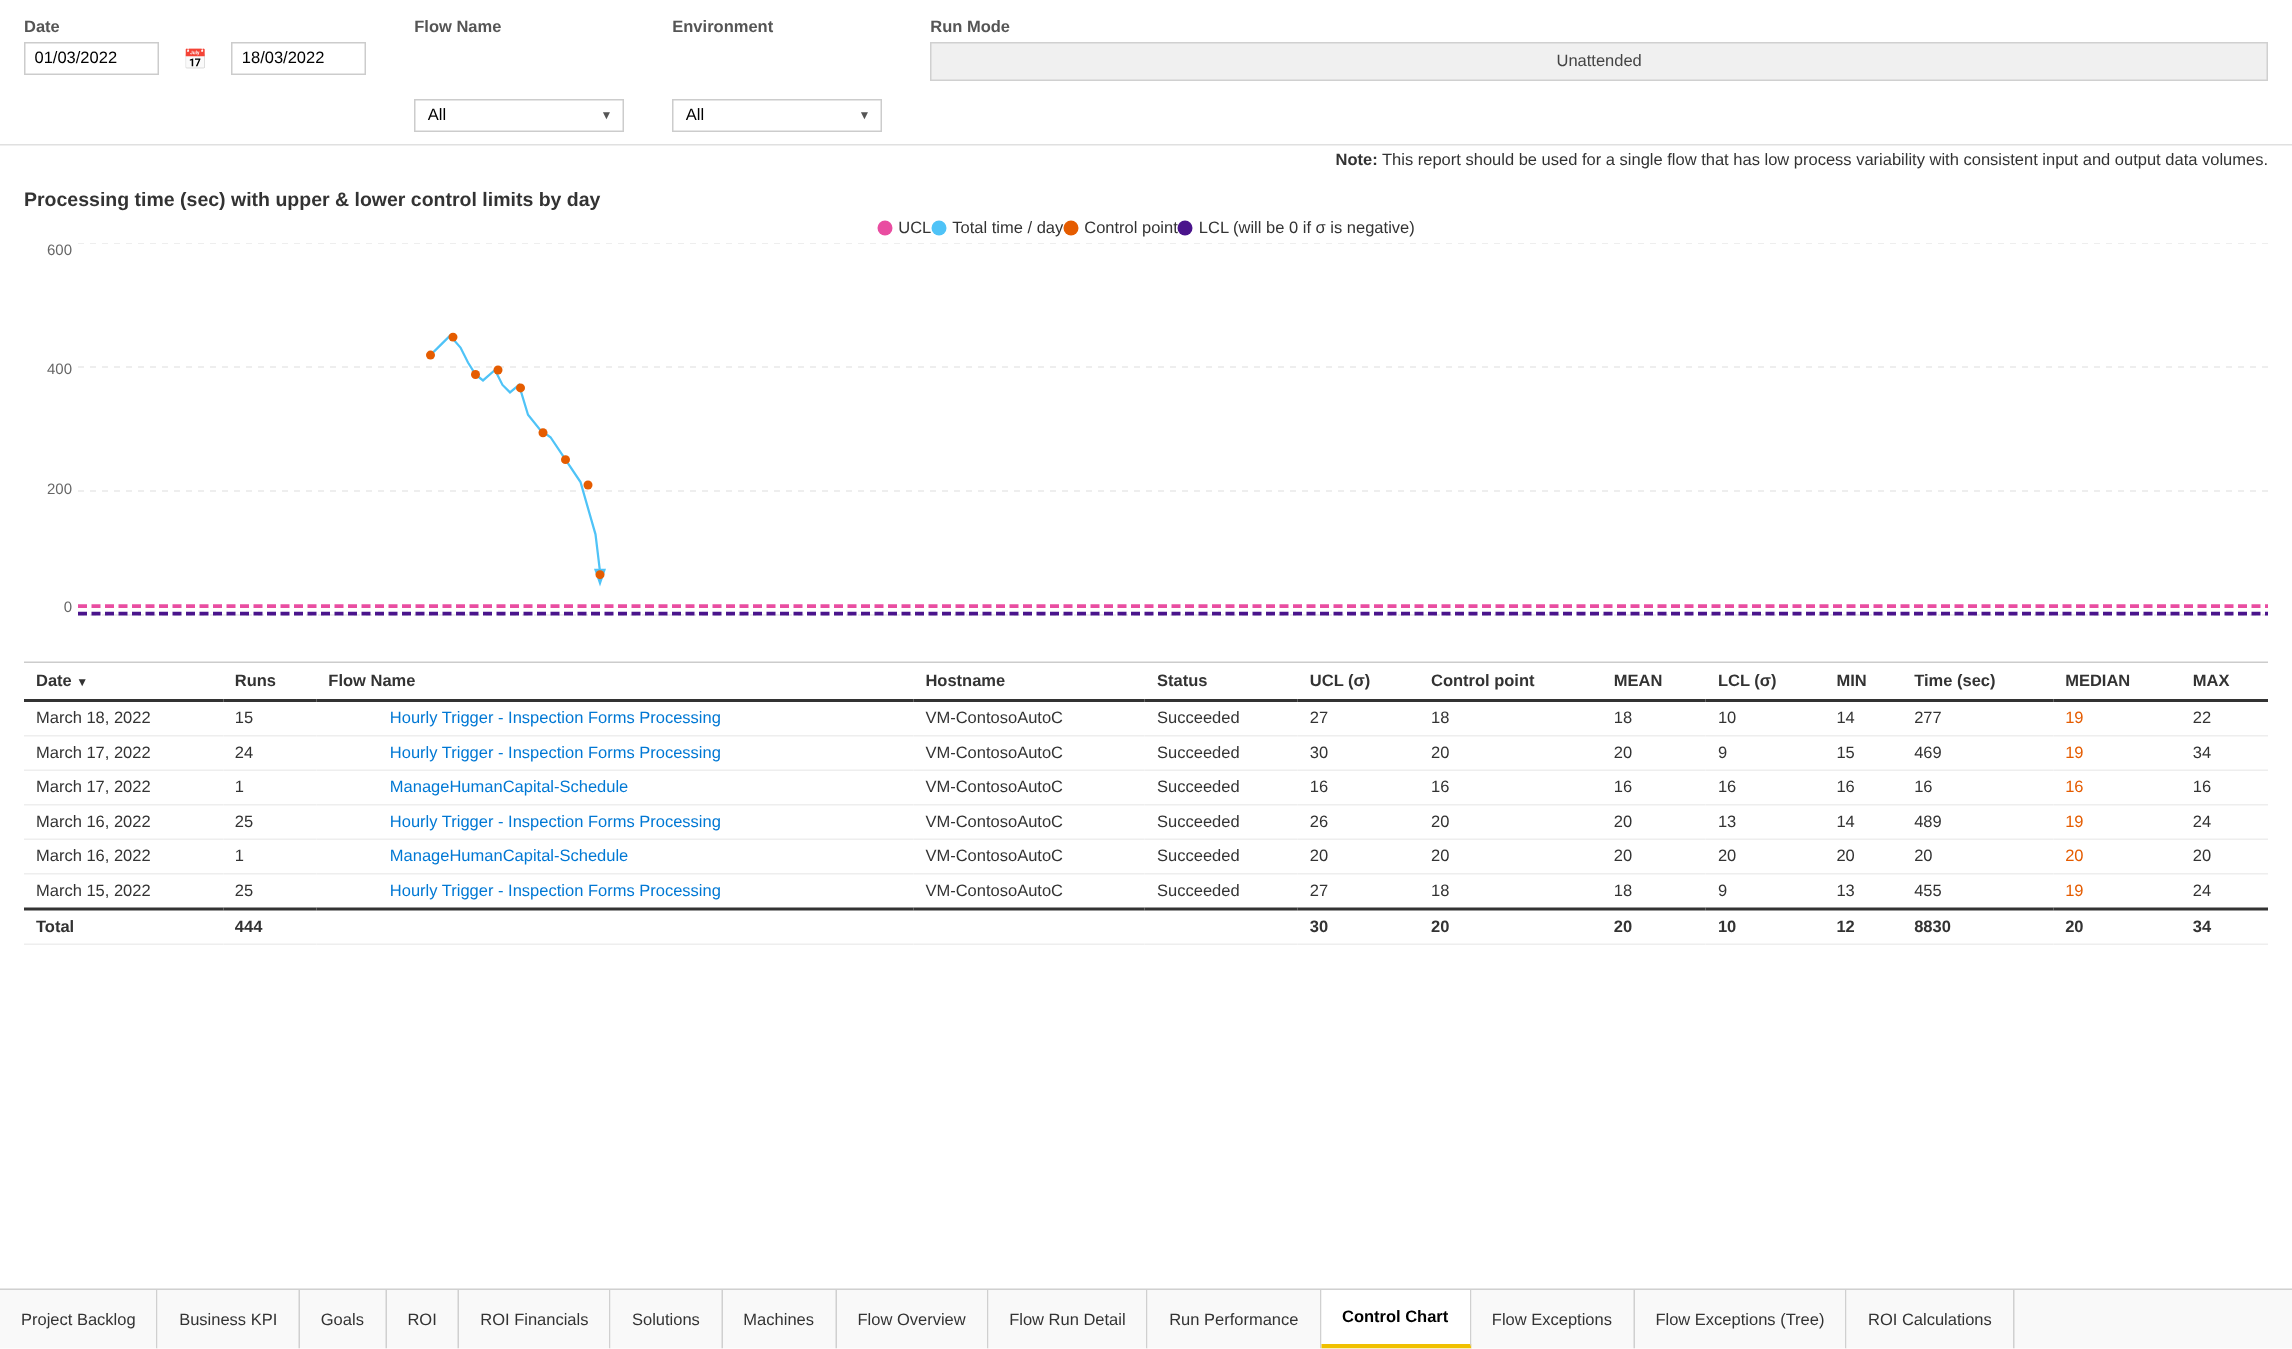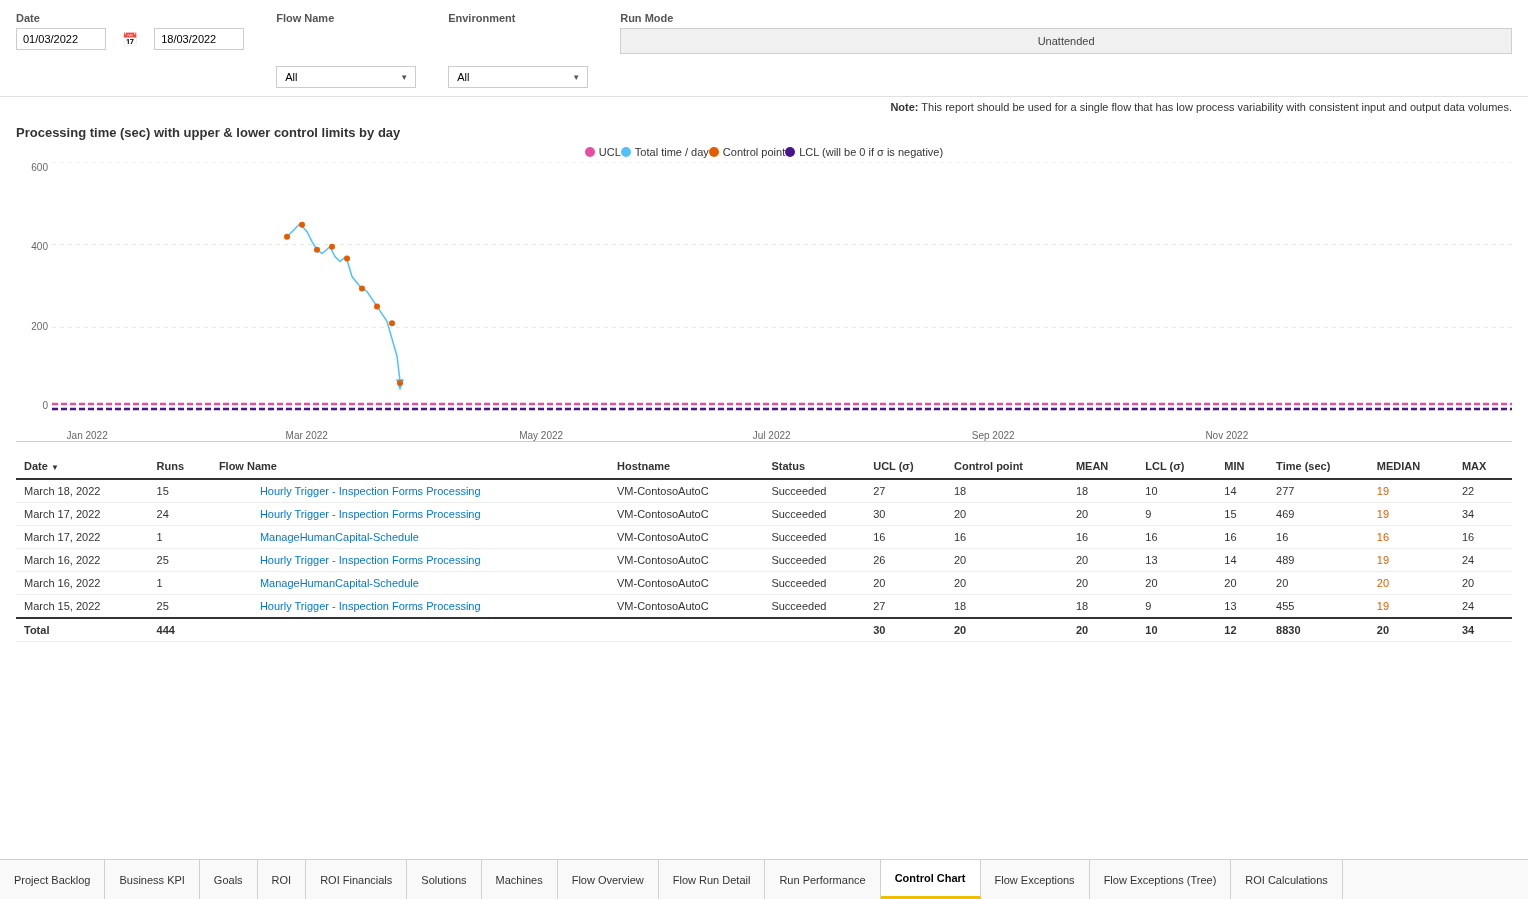--- a/index.html
+++ b/index.html
@@ -77,21 +77,21 @@
     .legend-item { display: flex; align-items: center; gap: 4px; }
     .legend-dot {
       width: 10px; height: 10px; border-radius: 50%;
       display: inline-block;
     }
 
     .chart-area {
       position: relative;
       height: 280px;
       border-bottom: 1px solid #ccc;
-      margin-bottom: 12px;
+      margin-bottom: 0;
     }
     .chart-y-labels {
       position: absolute;
       left: 0;
       top: 0;
       bottom: 30px;
       width: 36px;
       display: flex;
       flex-direction: column;
       justify-content: space-between;
@@ -280,28 +280,20 @@
         <circle cx="265" cy="88" r="3" fill="#e55c00"></circle>
         <circle cx="280" cy="85" r="3" fill="#e55c00"></circle>
         <circle cx="295" cy="97" r="3" fill="#e55c00"></circle>
         <circle cx="310" cy="127" r="3" fill="#e55c00"></circle>
         <circle cx="325" cy="145" r="3" fill="#e55c00"></circle>
         <circle cx="340" cy="162" r="3" fill="#e55c00"></circle>
         <circle cx="348" cy="222" r="3" fill="#e55c00"></circle>
       </svg>
     </div>
 
-    <div class="chart-x-labels">
-      <span class="x-label" style="left:1%">Jan 2022</span>
-      <span class="x-label" style="left:16%">Mar 2022</span>
-      <span class="x-label" style="left:32%">May 2022</span>
-      <span class="x-label" style="left:48%">Jul 2022</span>
-      <span class="x-label" style="left:63%">Sep 2022</span>
-      <span class="x-label" style="left:79%">Nov 2022</span>
-    </div>
   </div>
 </div>
 
 <div class="data-table-container">
   <table class="data-table">
     <thead>
       <tr>
         <th>Date <span style="font-size:8px;">▼</span></th>
         <th>Runs</th>
         <th>Flow Name</th>

